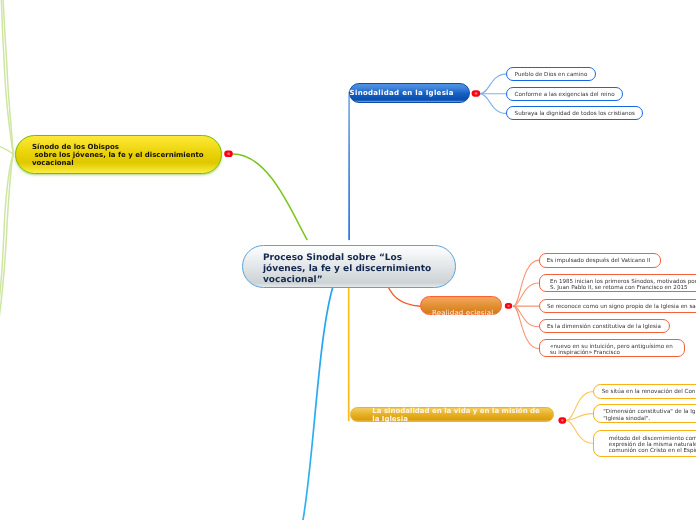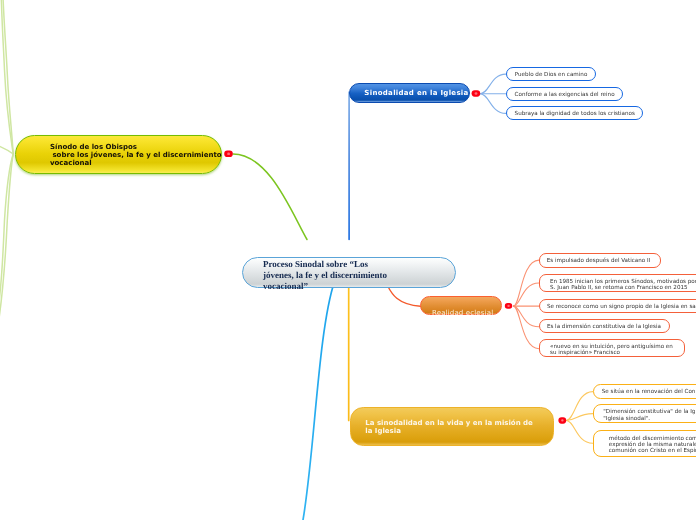--- a/index.html
+++ b/index.html
@@ -13,42 +13,41 @@
   .node{position:absolute;box-sizing:border-box;display:flex;align-items:center;
         white-space:pre;}
   .node .txt{display:block;}
 
   
   .n-root{
     left:15px;top:135px;width:207px;height:39px;border-radius:20px;
     border:1px solid #76bc00;
     background:linear-gradient(180deg,#fbe83a 0%,#f8e229 14%,#e9d207 48%,#dfc800 72%,#f3e32b 92%,#f9ec55 100%);
     box-shadow:0 1.3px 2.2px rgba(140,190,70,.62);
-    padding-left:34px;
+    padding-left:16px;
   }
   .n-root .txt{font-size:7px;font-weight:bold;color:#141008;line-height:8.2px;
                position:relative;top:0.4px;}
 
   
   .n-center{
-    left:242px;top:257px;width:214px;height:31px;border-radius:22px;
+    left:242px;top:245px;width:214px;height:43px;border-radius:22px;
     border:1px solid #5aa4d8;
     background:linear-gradient(180deg,#fdfefe 0%,#f4f6f7 18%,#e3e7e9 48%,#d3d8da 78%,#cdd2d4 90%,#e6eaec 100%);
     padding-left:20px;
-    font-family:Liberation Serif, serif;
   }
   .n-center .txt{font-size:9px;font-weight:bold;color:#14294f;line-height:11.2px;
                  position:relative;top:3.2px;}
 
   
   .n-blue{
     left:348.6px;top:83.4px;width:121px;height:19.4px;border-radius:10px;
     border:1px solid #0b4bb0;
     background:linear-gradient(180deg,#5293e4 0%,#3f83db 22%,#1761c4 52%,#0b53b3 78%,#0a4fac 90%,#7cabe8 100%);
-    justify-content:flex-end;
+    justify-content:flex-start;
   }
   .n-blue .txt{font-size:7px;font-weight:bold;color:#ffffff;letter-spacing:.3px;
                position:relative;top:0.3px;}
 
   .leaf{position:absolute;box-sizing:border-box;display:flex;align-items:center;
         background:#fff;white-space:pre;}
   .leaf .txt{display:block;font-size:5.6px;color:#333333;line-height:6.2px;
              position:relative;top:2.1px;}
   .leaf.one-line .txt{line-height:7.1px;top:1.4px;}
   .leaf-blue{border:1.4px solid #1668e2;border-radius:7px;}
@@ -60,24 +59,24 @@
     left:420.4px;top:295.8px;width:81.3px;height:19.4px;border-radius:10px;
     border:1px solid #fa6030;
     background:linear-gradient(180deg,#f2a75e 0%,#ee9e4e 20%,#e28f35 52%,#d9821f 82%,#d27c17 92%,#e79b4e 100%);
     justify-content:center;
   }
   .n-orange .txt{font-size:7px;color:#fcefdd;letter-spacing:.15px;
                  position:relative;top:1.7px;left:1.6px;margin-top:12px;}
 
   
   .n-gold{
-    left:350.3px;top:407.2px;width:204.2px;height:39px;border-radius:13.2px;
+    left:350.3px;top:407.2px;width:204.2px;height:15px;border-radius:13.2px;
     border:1px solid #edb229;
     background:linear-gradient(180deg,#f3cb5b 0%,#f0c247 18%,#e7b02a 48%,#dea413 78%,#d99d0a 92%,#ecbe4a 100%);
-    padding-left:14px;
+    padding-left:21px;
   }
   .n-gold .txt{font-size:7px;font-weight:bold;color:#fdf6e8;line-height:8.7px;
                position:relative;top:0.6px;}
 </style>
 </head>
 <body>
 
 <div id="canvas">
 
   <svg class="links" viewBox="0 0 696 520">

